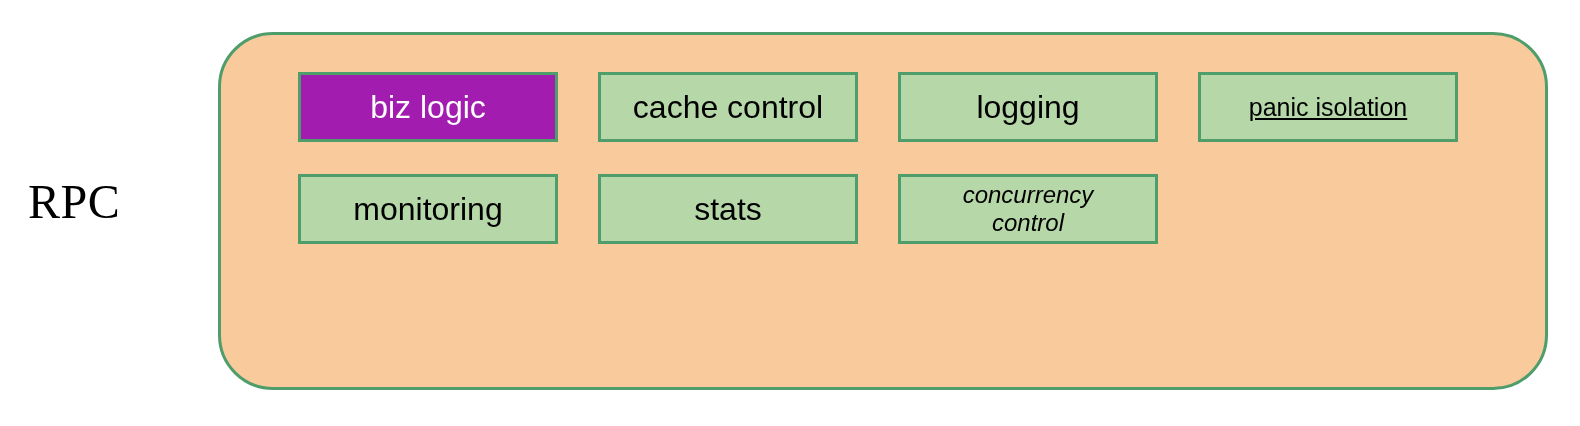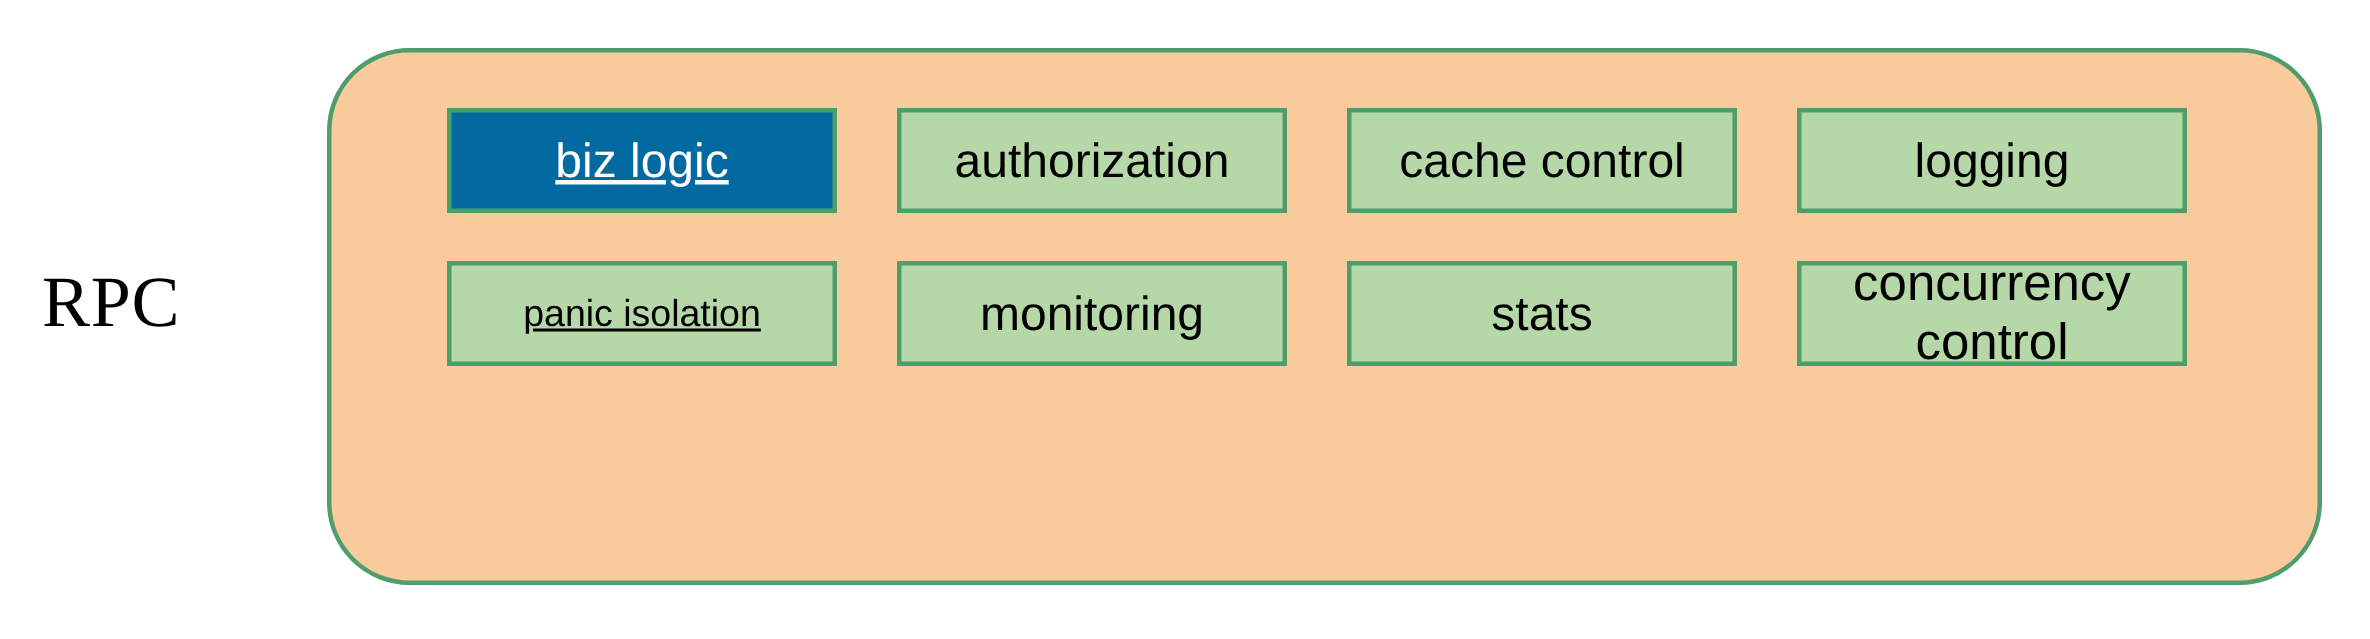--- a/index.html
+++ b/index.html
@@ -49,41 +49,39 @@
     color: #000000;
     display: flex;
     align-items: center;
     justify-content: center;
     text-align: center;
     white-space: pre-line;
     line-height: 1.15;
     padding: 0 8px;
   }
   .box.highlight {
-    background: #0369a1;
+    background: #a21caf;
     color: #FFFFFF;
-    text-decoration: underline;
   }
   .fs-l { font-size: 32px; }
-  .fs-m { font-size: 34px; }
+  .fs-m { font-size: 24px; font-style: italic; }
   .fs-s { font-size: 25px; text-decoration: underline; }
 </style>
 </head>
 <body>
 
 <div class="canvas">
 
   <div class="rpc-label">RPC</div>
 
   <div class="panel">
     <div class="grid">
 
       <div class="box highlight fs-l">biz logic</div>
 
-      <div class="box fs-l">authorization</div>
 
       <div class="box fs-l">cache control</div>
 
       <div class="box fs-l">logging</div>
 
       <div class="box fs-s">panic isolation</div>
 
       <div class="box fs-l">monitoring</div>
 
       <div class="box fs-l">stats</div>

